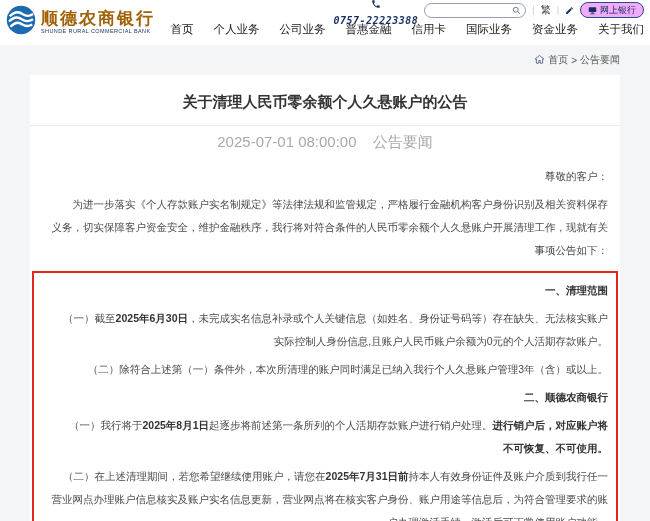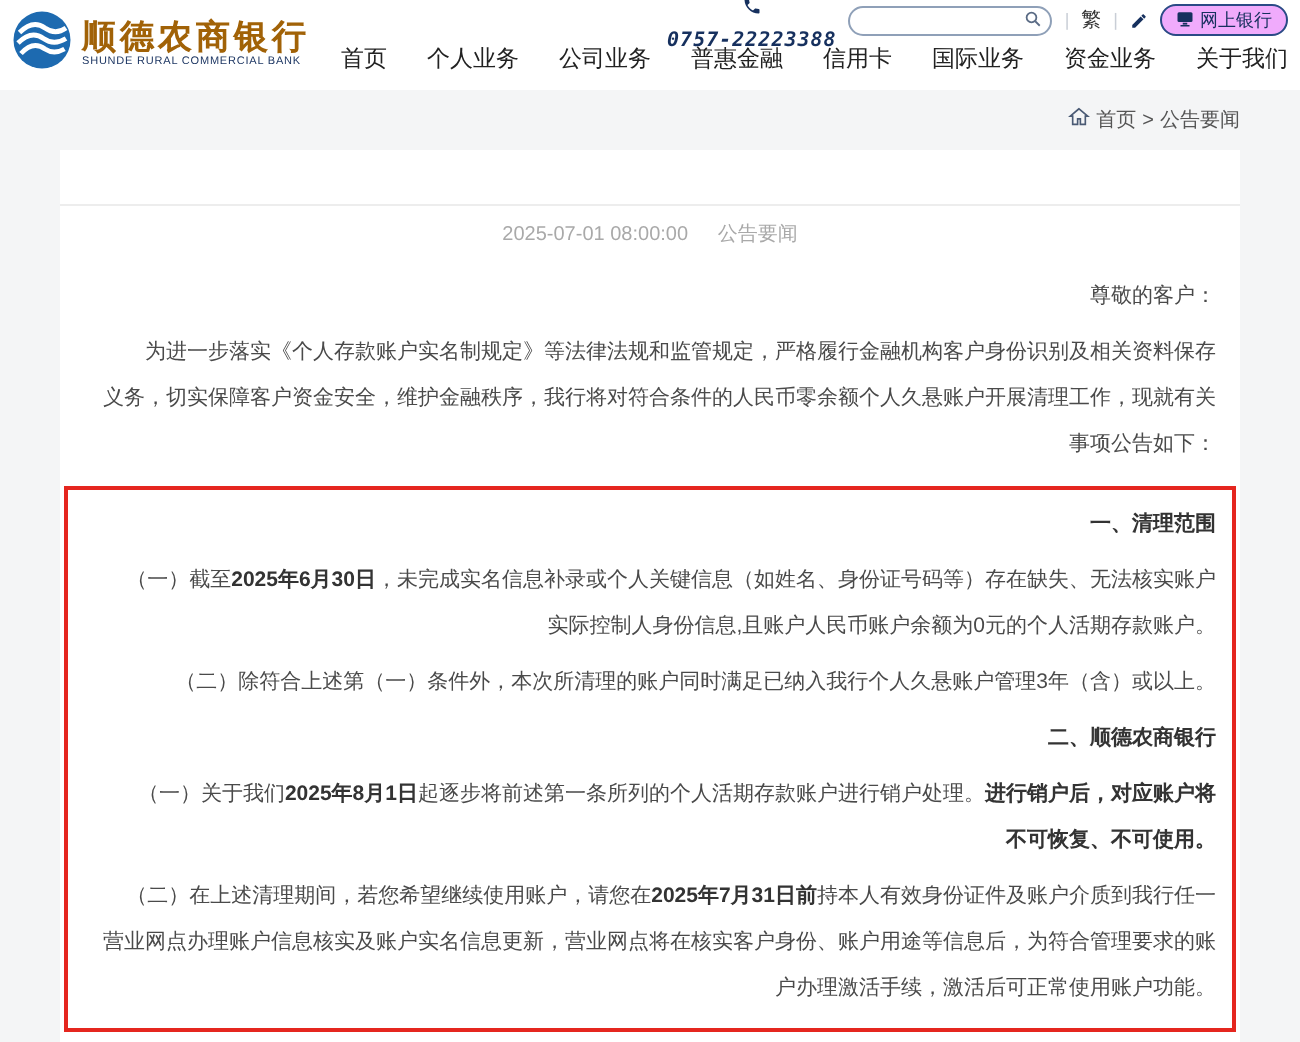--- a/index.html
+++ b/index.html
@@ -30,21 +30,21 @@
   .main-nav{position:absolute;right:6px;top:22px;display:flex;gap:20px;}
   .nav-item{font-size:11.5px;color:#222;text-decoration:none;cursor:pointer;white-space:nowrap;}
   
   .page-body{height:476px;padding:0 30px;box-sizing:border-box;display:flex;flex-direction:column;}
   .breadcrumb{height:30px;display:flex;justify-content:flex-end;align-items:center;gap:3px;
     font-size:10px;color:#555;}
   .breadcrumb a{color:#555;text-decoration:none;cursor:pointer;}
   .card{flex:1;background:#fff;padding:14px 12px 0;box-sizing:border-box;overflow:hidden;}
   .notice-title{margin:4px 0 0;text-align:center;font-size:15px;font-weight:bold;color:#333;}
   .title-divider{border:none;border-top:1px solid #ededed;margin:13px -12px 0;}
-  .meta{margin-top:7px;text-align:center;font-size:10px;color:#a9a9a9;}
+  .meta{margin-top:7px;text-align:center;font-size:15px;color:#a9a9a9;}
   .meta .cat{margin-left:12px;}
   .body-text{font-size:10.5px;color:#4a4a4a;line-height:23px;}
   .body-text p{margin:5px 0 0;text-align:right;}
   .salutation{margin-top:13px !important;}
   .para{text-indent:2em;}
   .sec-heading{font-weight:bold;color:#333;}
   .strong{font-weight:bold;color:#333;}
   .highlight-box{border:2px solid #e5261f;margin:9px -10px 0;padding:1px 8px 8px;}
   
   .icn{display:inline-block;vertical-align:middle;}
@@ -132,36 +132,37 @@
         <svg width="11" height="11" viewBox="0 0 24 24">
           <path d="M12 3 2.5 11h2.6v9h5.4v-6h3v6h5.4v-9h2.6z" fill="none" stroke="#4a5a74" stroke-width="1.8"></path>
         </svg>
       </span>
       <a>首页</a>
       <span>&gt;</span>
       <span>公告要闻</span>
     </div>
 
     <article class="card">
+      <h1 class="notice-title">关于清理人民币零余额个人久悬账户的公告</h1>
       <hr class="title-divider">
       <div class="meta">
         <span>2025-07-01 08:00:00</span>
         <span class="cat">公告要闻</span>
       </div>
 
       <div class="body-text">
         <p class="salutation">尊敬的客户：</p>
         <p class="para">为进一步落实《个人存款账户实名制规定》等法律法规和监管规定，严格履行金融机构客户身份识别及相关资料保存义务，切实保障客户资金安全，维护金融秩序，我行将对符合条件的人民币零余额个人久悬账户开展清理工作，现就有关事项公告如下：</p>
 
         <div class="highlight-box">
           <p class="para sec-heading">一、清理范围</p>
           <p class="para"><span>（一）截至</span><span class="strong">2025年6月30日</span><span>，未完成实名信息补录或个人关键信息（如姓名、身份证号码等）存在缺失、无法核实账户实际控制人身份信息,且账户人民币账户余额为0元的个人活期存款账户。</span></p>
           <p class="para">（二）除符合上述第（一）条件外，本次所清理的账户同时满足已纳入我行个人久悬账户管理3年（含）或以上。</p>
 
           <p class="para sec-heading">二、顺德农商银行</p>
-          <p class="para"><span>（一）关于我们</span><span class="strong">2025年8月1日</span><span>起逐步将前述第一条所列的个人活期存款账户进行销户处理。</span><span class="strong">进行销户后，对应账户将不可恢复、不可使用。</span></p>
+          <p class="para"><span>（一）我行将于</span><span class="strong">2025年8月1日</span><span>起逐步将前述第一条所列的个人活期存款账户进行销户处理。</span><span class="strong">进行销户后，对应账户将不可恢复、不可使用。</span></p>
           <p class="para"><span>（二）在上述清理期间，若您希望继续使用账户，请您在</span><span class="strong">2025年7月31日前</span><span>持本人有效身份证件及账户介质到我行任一营业网点办理账户信息核实及账户实名信息更新，营业网点将在核实客户身份、账户用途等信息后，为符合管理要求的账户办理激活手续，激活后可正常使用账户功能。</span></p>
         </div>
 
       </div>
     </article>
   </div>
 </div>
 
 </body></html>

